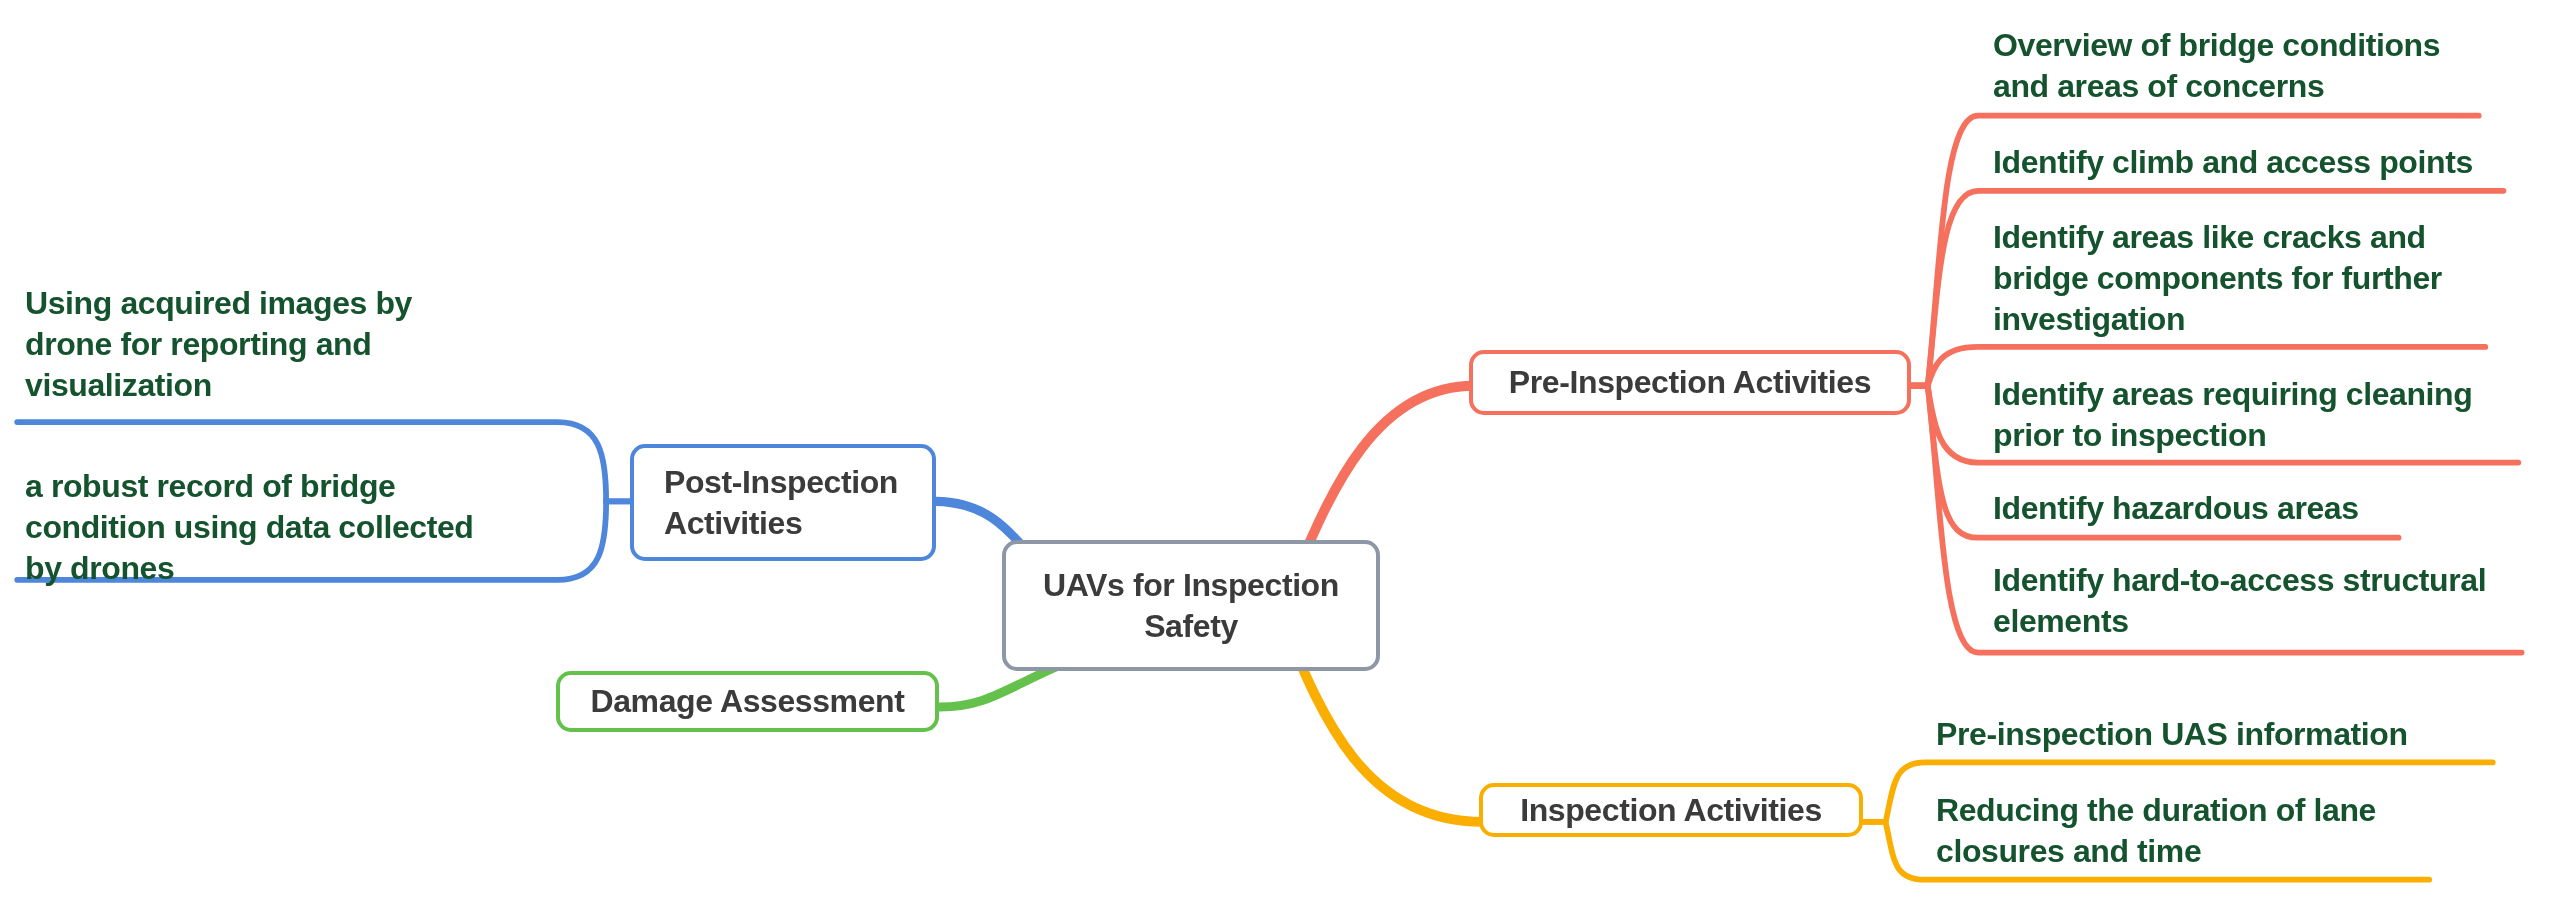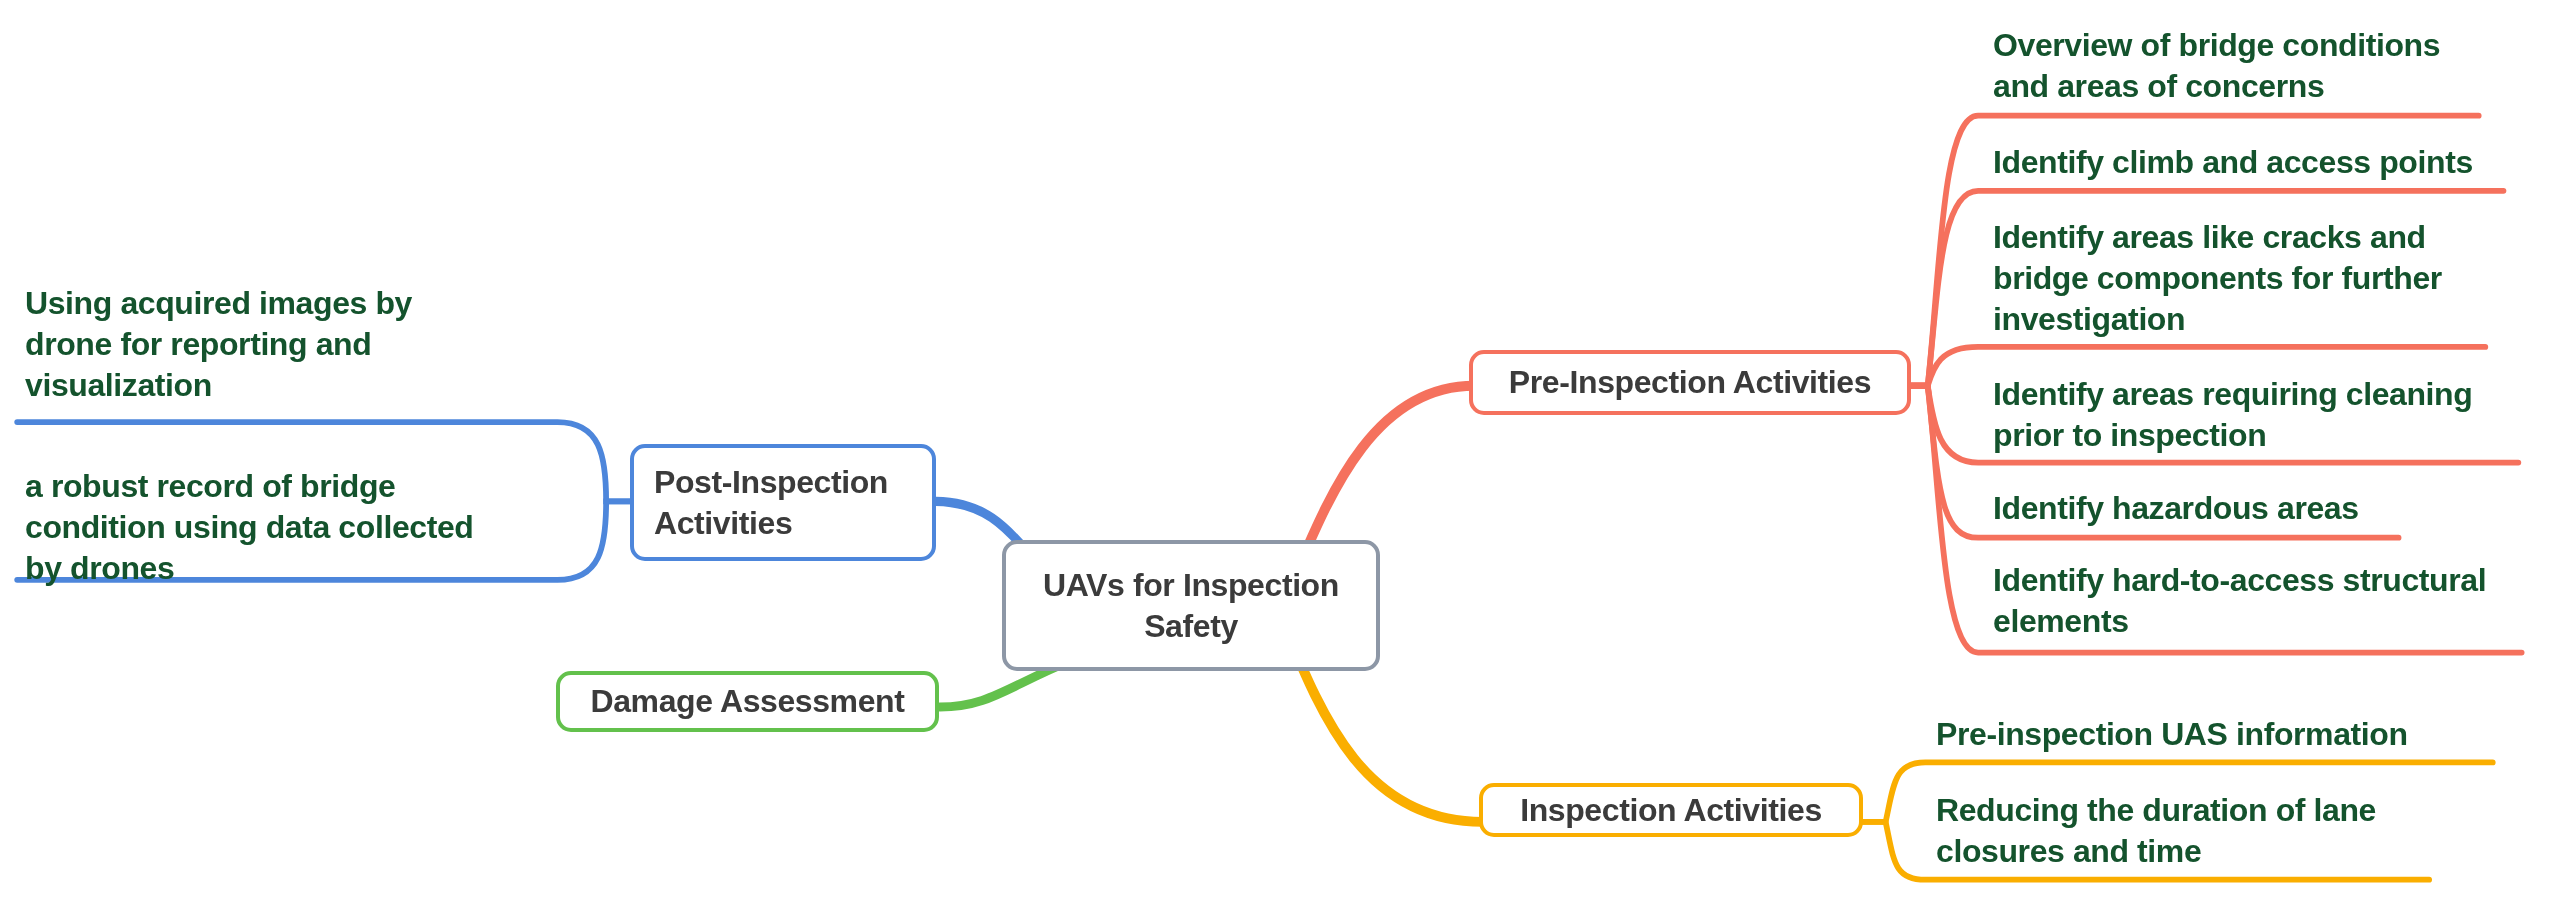--- a/index.html
+++ b/index.html
@@ -30,21 +30,21 @@
     font-weight: 700;
     font-size: 32px;
     line-height: 41px;
     letter-spacing: -0.4px;
     white-space: pre-line;
     text-align: center;
   }
   .node.left-text {
     justify-content: flex-start;
     text-align: left;
-    padding-left: 20px;
+    padding-left: 30px;
   }
   .leaf {
     position: absolute;
     color: #14532d;
     font-weight: 700;
     font-size: 32px;
     line-height: 41px;
     letter-spacing: -0.4px;
     white-space: pre-line;
     text-align: left;

